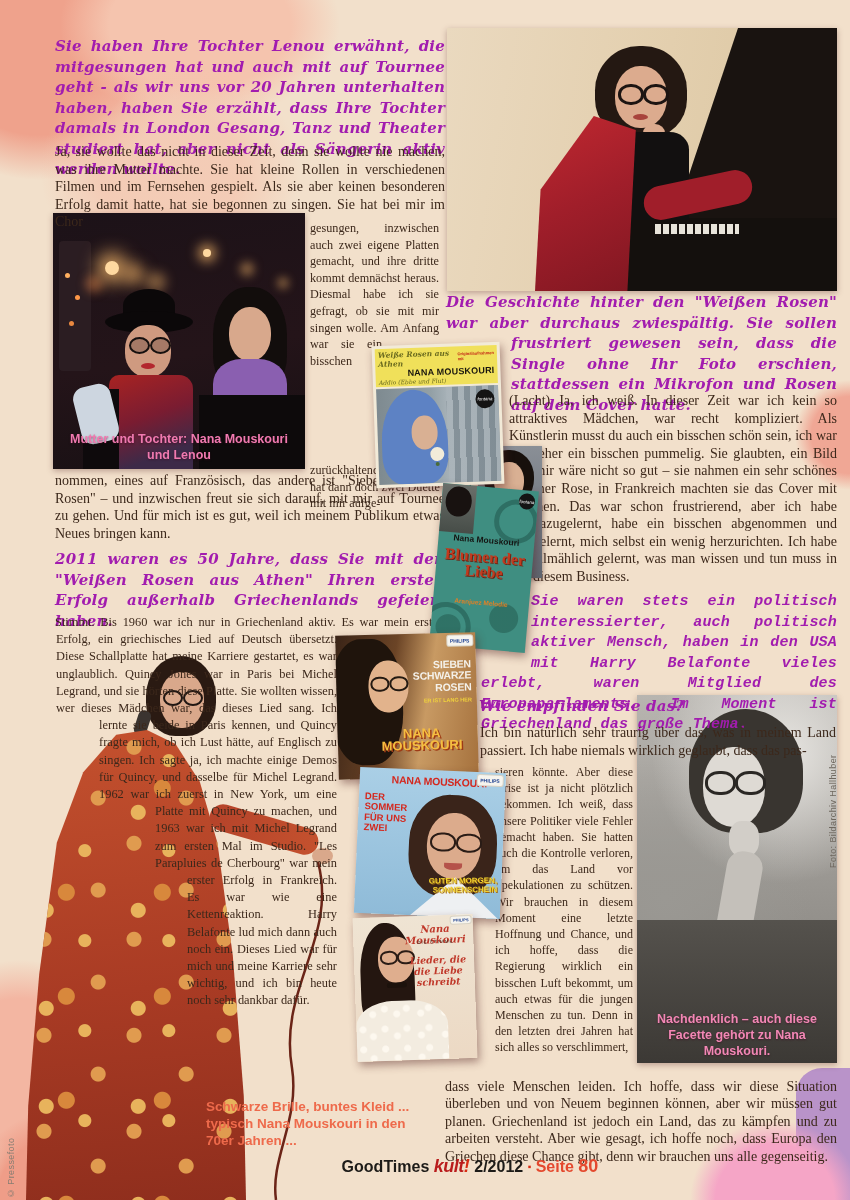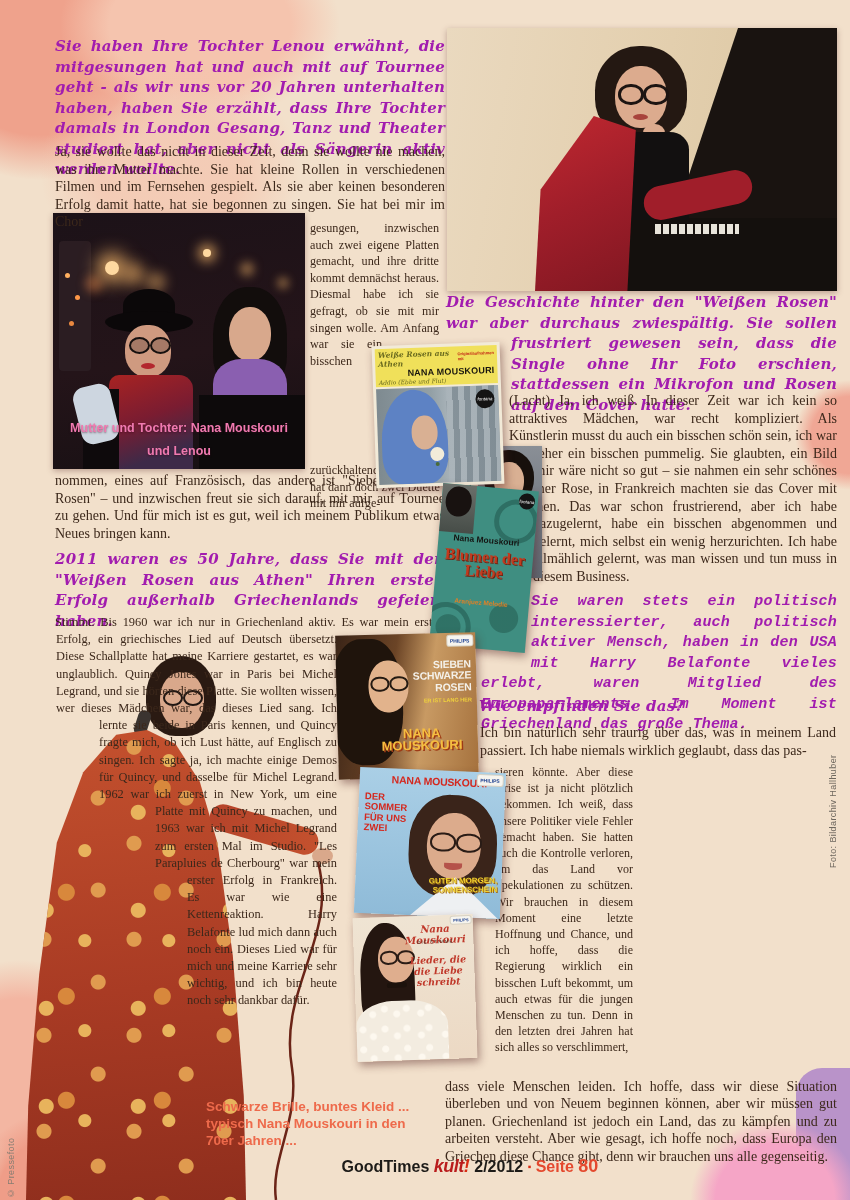--- a/index.html
+++ b/index.html
@@ -6,21 +6,21 @@
   #page{position:relative;width:850px;height:1200px;overflow:hidden;
     background:#f2e0cb;font-family:"Liberation Serif",serif;}
   .blob{position:absolute;border-radius:50%;pointer-events:none;}
   
   .q{position:absolute;z-index:3;font-family:"DejaVu Serif",serif;font-style:italic;font-weight:bold;
      color:#a21caf;font-size:15px;line-height:20.5px;letter-spacing:.2px;text-align:justify;}
   .body{position:absolute;z-index:3;color:#3c281b;font-size:14px;line-height:17.6px;text-align:justify;}
   .sp{float:left;clear:left;}
   .spr{float:right;clear:right;}
   .cap-pink{font-family:"Liberation Sans",sans-serif;font-weight:bold;color:#f07ab0;
-     font-size:12.5px;line-height:23px;text-align:center;text-shadow:0 1px 2px rgba(60,10,30,.55);}
+     font-size:12.5px;line-height:16px;text-align:center;text-shadow:0 1px 2px rgba(60,10,30,.55);}
   .cap-orange{position:absolute;z-index:5;font-family:"Liberation Sans",sans-serif;font-weight:bold;
      color:#ee6a4b;font-size:13.5px;line-height:17px;}
   .credit{position:absolute;z-index:6;font-family:"Liberation Sans",sans-serif;font-size:9px;color:#877d72;
      writing-mode:vertical-rl;transform:rotate(180deg);letter-spacing:.4px;}
   
   .photo{position:absolute;overflow:hidden;box-shadow:0 2px 6px rgba(90,40,40,.35);}
   .shape{position:absolute;}
   
   .album{position:absolute;z-index:4;box-shadow:2px 4px 8px rgba(80,30,30,.45);overflow:hidden;}
   .fontana{position:absolute;width:19px;height:19px;background:#141414;color:#fff;border-radius:50%;
@@ -156,20 +156,31 @@
     <div class="sp" style="width:86px;height:64px;"></div>
     <div class="sp" style="width:36px;height:60px;"></div>
     <span>Sie waren stets ein politisch interessierter, auch politisch aktiver Mensch, haben in den USA mit Harry Belafonte vieles erlebt, waren Mitglied des Europaparlaments. Im Moment ist Griechenland das große Thema.</span>
   </div>
   <div class="q" style="left:479px;top:696px;width:300px;">Wie empfinden Sie das?</div>
 
   <div class="body" style="left:480px;top:724px;width:356px;">Ich bin natürlich sehr traurig über das, was in meinem Land passiert. Ich habe niemals wirklich geglaubt, dass das pas-</div>
 
   <div class="body" style="left:495px;top:764px;width:138px;font-size:12px;line-height:16.2px;">sieren könnte. Aber diese Krise ist ja nicht plötzlich gekommen. Ich weiß, dass unsere Politiker viele Fehler gemacht haben. Sie hatten auch die Kontrolle verloren, um das Land vor Spekulationen zu schützen. Wir brauchen in diesem Moment eine letzte Hoffnung und Chance, und ich hoffe, dass die Regierung wirklich ein bisschen Luft bekommt, um auch etwas für die jungen Menschen zu tun. Denn in den letzten drei Jahren hat sich alles so verschlimmert,</div>
 
+  <div class="photo" style="left:637px;top:695px;width:200px;height:368px;z-index:2;
+       background:radial-gradient(circle at 72% 16%,#e8e6e2 0%,rgba(232,230,226,0) 38%),radial-gradient(circle at 14% 55%,#9a9893 0%,rgba(154,152,147,0) 55%),linear-gradient(#b8b5b0 0%,#8e8b86 70%,#6f6c67 100%);">
+    <div class="shape" style="left:52px;top:14px;width:114px;height:124px;background:#393530;border-radius:50% 50% 40% 40%;"></div>
+    <div class="shape" style="left:66px;top:52px;width:62px;height:80px;background:#dedad4;border-radius:48%;"></div>
+    <div class="shape" style="left:68px;top:76px;width:25px;height:18px;border:3px solid #2a2724;border-radius:46%;"></div>
+    <div class="shape" style="left:98px;top:76px;width:25px;height:18px;border:3px solid #2a2724;border-radius:46%;"></div>
+    <div class="shape" style="left:92px;top:126px;width:30px;height:36px;background:#d2cec8;border-radius:42%;"></div>
+    <div class="shape" style="left:82px;top:156px;width:36px;height:120px;background:#c4c0ba;border-radius:16px;transform:rotate(10deg);"></div>
+    <div class="shape" style="left:0;top:225px;width:200px;height:143px;background:linear-gradient(#55524d,#3c3935);"></div>
+    <div class="cap-pink" style="position:absolute;left:8px;top:316px;width:184px;color:#f287b5;">Nachdenklich – auch diese Facette gehört zu Nana Mouskouri.</div>
+  </div>
 
   <div class="body" style="left:445px;top:1078px;width:392px;line-height:17.4px;">dass viele Menschen leiden. Ich hoffe, dass wir diese Situation überleben und von Neuem beginnen können, aber wir müssen gut planen. Griechenland ist jedoch ein Land, das zu kämpfen und zu arbeiten versteht. Aber wie gesagt, ich hoffe noch, dass Europa den Griechen diese Chance gibt, denn wir brauchen uns alle gegenseitig.</div>
 
   <div class="shape" style="left:478px;top:446px;width:64px;height:132px;background:linear-gradient(#8a8f96,#5f6670);z-index:3;box-shadow:1px 2px 5px rgba(60,30,30,.4);">
     <div class="shape" style="left:6px;top:4px;width:50px;height:56px;background:#17100c;border-radius:48%;"></div>
     <div class="shape" style="left:16px;top:16px;width:30px;height:38px;background:#d9b093;border-radius:48%;"></div>
     <div class="shape" style="left:24px;top:62px;width:15px;height:15px;background:#f2ecd9;border-radius:50%;"></div>
   </div>
 
   <div class="album" style="left:374px;top:344px;width:128px;height:142px;background:#f2ead8;transform:rotate(-2deg);padding:3px;box-sizing:border-box;">

